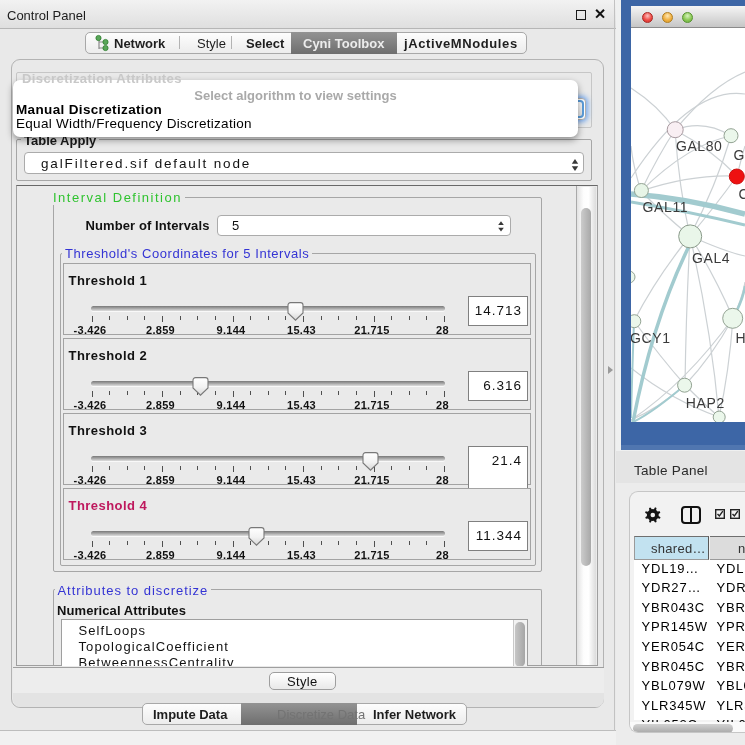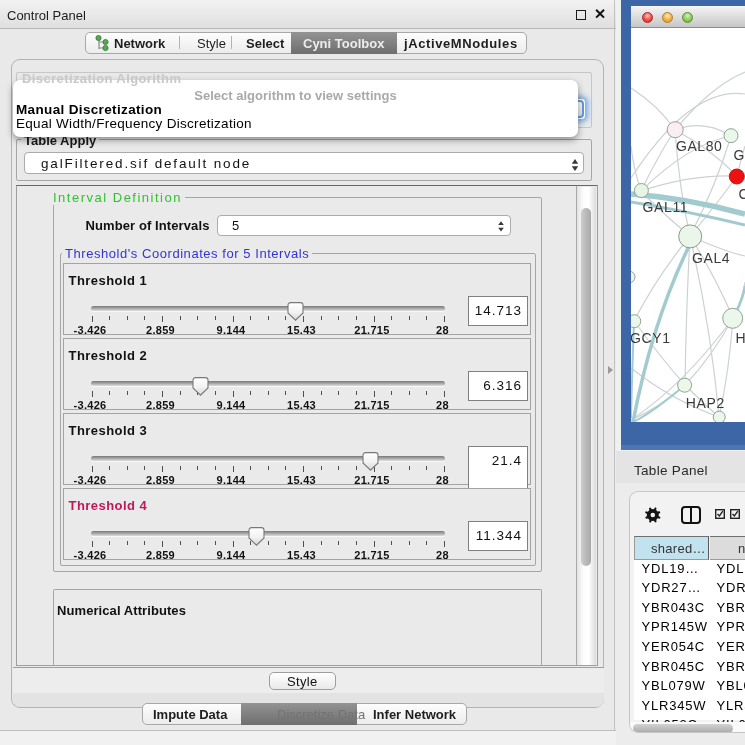--- a/index.html
+++ b/index.html
@@ -221,21 +221,29 @@
           <linearGradient id="tg3" x1="0" y1="0" x2="0" y2="1">
             <stop offset="0" stop-color="#ffffff"></stop>
             <stop offset="0.55" stop-color="#f2f2f2"></stop>
             <stop offset="1" stop-color="#d6d6d6"></stop>
           </linearGradient>
         </defs>
 </svg>
 <div style="position:absolute;left:404.5px;top:32px;width:60px;height:30px;background:#fff;border:1px solid #808080;font-size:13.5px;color:#111;text-align:right;line-height:28px;padding-right:5px;letter-spacing:1px;">11.344</div>
 </div>
 <div class="abs" style="left:52.5px;top:589px;width:489.5px;height:76px;border:1px solid #a6a6a6;border-top-left-radius:2px;border-top-right-radius:2px;border-bottom:none;"></div>
+<div class="gtitle" style="left:54.5px;top:582.5px;color:#3434d4;letter-spacing:0.95px;">Attributes to discretize</div>
 <div class="abs" style="left:57px;top:602.5px;font-size:13px;font-weight:bold;color:#111;letter-spacing:0.08px;">Numerical Attributes</div>
+<div class="abs" style="left:60.5px;top:619px;width:467.5px;height:47px;background:#fff;border:1px solid #9f9f9f;border-bottom:none;overflow:hidden;">
+<div style="position:absolute;left:17px;top:3px;font-size:13px;color:#111;letter-spacing:1.1px;">SelfLoops</div>
+<div style="position:absolute;left:17px;top:19px;font-size:13px;color:#111;letter-spacing:1.1px;">TopologicalCoefficient</div>
+<div style="position:absolute;left:17px;top:35px;font-size:13px;color:#111;letter-spacing:1.1px;">BetweennessCentrality</div>
+<div style="position:absolute;right:0;top:0;width:14px;height:47px;background:#f2f2f2;border-left:1px solid #c9c9c9;"></div>
+<div style="position:absolute;right:2px;top:2px;width:10px;height:45px;border-radius:5px;background:linear-gradient(90deg,#c6c6c6,#a6a6a6);"></div>
+</div>
 <div class="abs" style="left:12.5px;top:666.5px;width:591px;height:26px;background:#ededed;border-top:1px solid #9f9f9f;"></div>
 <div class="abs" style="left:12.5px;top:692.5px;width:591px;height:14px;background:#e3e3e3;border-bottom-left-radius:8px;border-bottom-right-radius:8px;"></div>
 <div class="abs" style="left:268.5px;top:671.5px;width:67.5px;height:18.5px;background:linear-gradient(#ffffff,#e9e9e9);border:1px solid #9e9e9e;border-radius:5px;text-align:center;font-size:13px;line-height:17px;color:#111;letter-spacing:0.3px;">Style</div>
 <div class="abs" style="left:142px;top:702.5px;width:325px;height:22.5px;background:linear-gradient(#fdfdfd,#ececec);border:1px solid #a8a8a8;border-radius:5px;"></div>
 <div class="abs" style="left:241px;top:702.5px;width:116px;height:22.5px;background:linear-gradient(#939393,#6e6e6e);"></div>
 <div class="abs" style="left:153px;top:707px;font-size:13px;font-weight:bold;color:#1e1e1e;">Impute Data</div>
 <div class="abs" style="left:253px;top:707px;font-size:13px;font-weight:normal;color:#737373;margin-left:24px;">Discretize Data</div>
 <div class="abs" style="left:373px;top:707px;font-size:13px;font-weight:bold;color:#1e1e1e;">Infer Network</div>
 <div class="abs" style="left:614px;top:0;width:1px;height:731px;background:#c2c2c2;"></div>
 <div class="abs" style="left:0px;top:731px;width:616px;height:14px;background:#f1f1f1;"></div>
@@ -340,17 +348,17 @@
 <div style="position:absolute;left:11.5px;top:186.1px;font-size:13px;color:#000;letter-spacing:0.8px;">YBL079W</div>
 <div style="position:absolute;left:86.5px;top:186.1px;font-size:13px;color:#000;letter-spacing:0.8px;">YBL0</div>
 <div style="position:absolute;left:11.5px;top:205.7px;font-size:13px;color:#000;letter-spacing:0.8px;">YLR345W</div>
 <div style="position:absolute;left:86.5px;top:205.7px;font-size:13px;color:#000;letter-spacing:0.8px;">YLR3</div>
 <div style="position:absolute;left:11.5px;top:225.3px;font-size:13px;color:#000;letter-spacing:0.8px;">YIL052C</div>
 <div style="position:absolute;left:86.5px;top:225.3px;font-size:13px;color:#000;letter-spacing:0.8px;">YIL0</div>
 <div style="position:absolute;left:0px;top:230px;width:126px;height:12px;background:#fafafa;"></div>
 <div style="position:absolute;left:3px;top:232px;width:100px;height:8.5px;border-radius:4.5px;background:linear-gradient(#d2d2d2,#a8a8a8);"></div>
     </div>
 <div class="abs" style="left:13px;top:80px;width:565px;height:57px;background:#fff;border-radius:7px;box-shadow:0 3px 7px rgba(0,0,0,0.4);"></div>
-<div class="abs" style="left:22px;top:70.5px;font-size:13px;font-weight:bold;color:#c8c8c8;letter-spacing:0.4px;">Discretization Algorithm</div>
+<div class="abs" style="left:22px;top:70.5px;font-size:13px;font-weight:bold;color:#c8c8c8;letter-spacing:0.4px;">Discretization Attributes</div>
 <div class="abs" style="left:13px;top:87.5px;width:565px;text-align:center;font-size:13px;font-weight:bold;color:#a9a9a9;">Select algorithm to view settings</div>
 <div class="abs" style="left:16px;top:101.5px;font-size:13.5px;font-weight:bold;color:#000;letter-spacing:0.35px;">Manual Discretization</div>
 <div class="abs" style="left:16px;top:116px;font-size:13.5px;color:#000;letter-spacing:0.3px;">Equal Width/Frequency Discretization</div>
 </div>
 
 </body></html>

